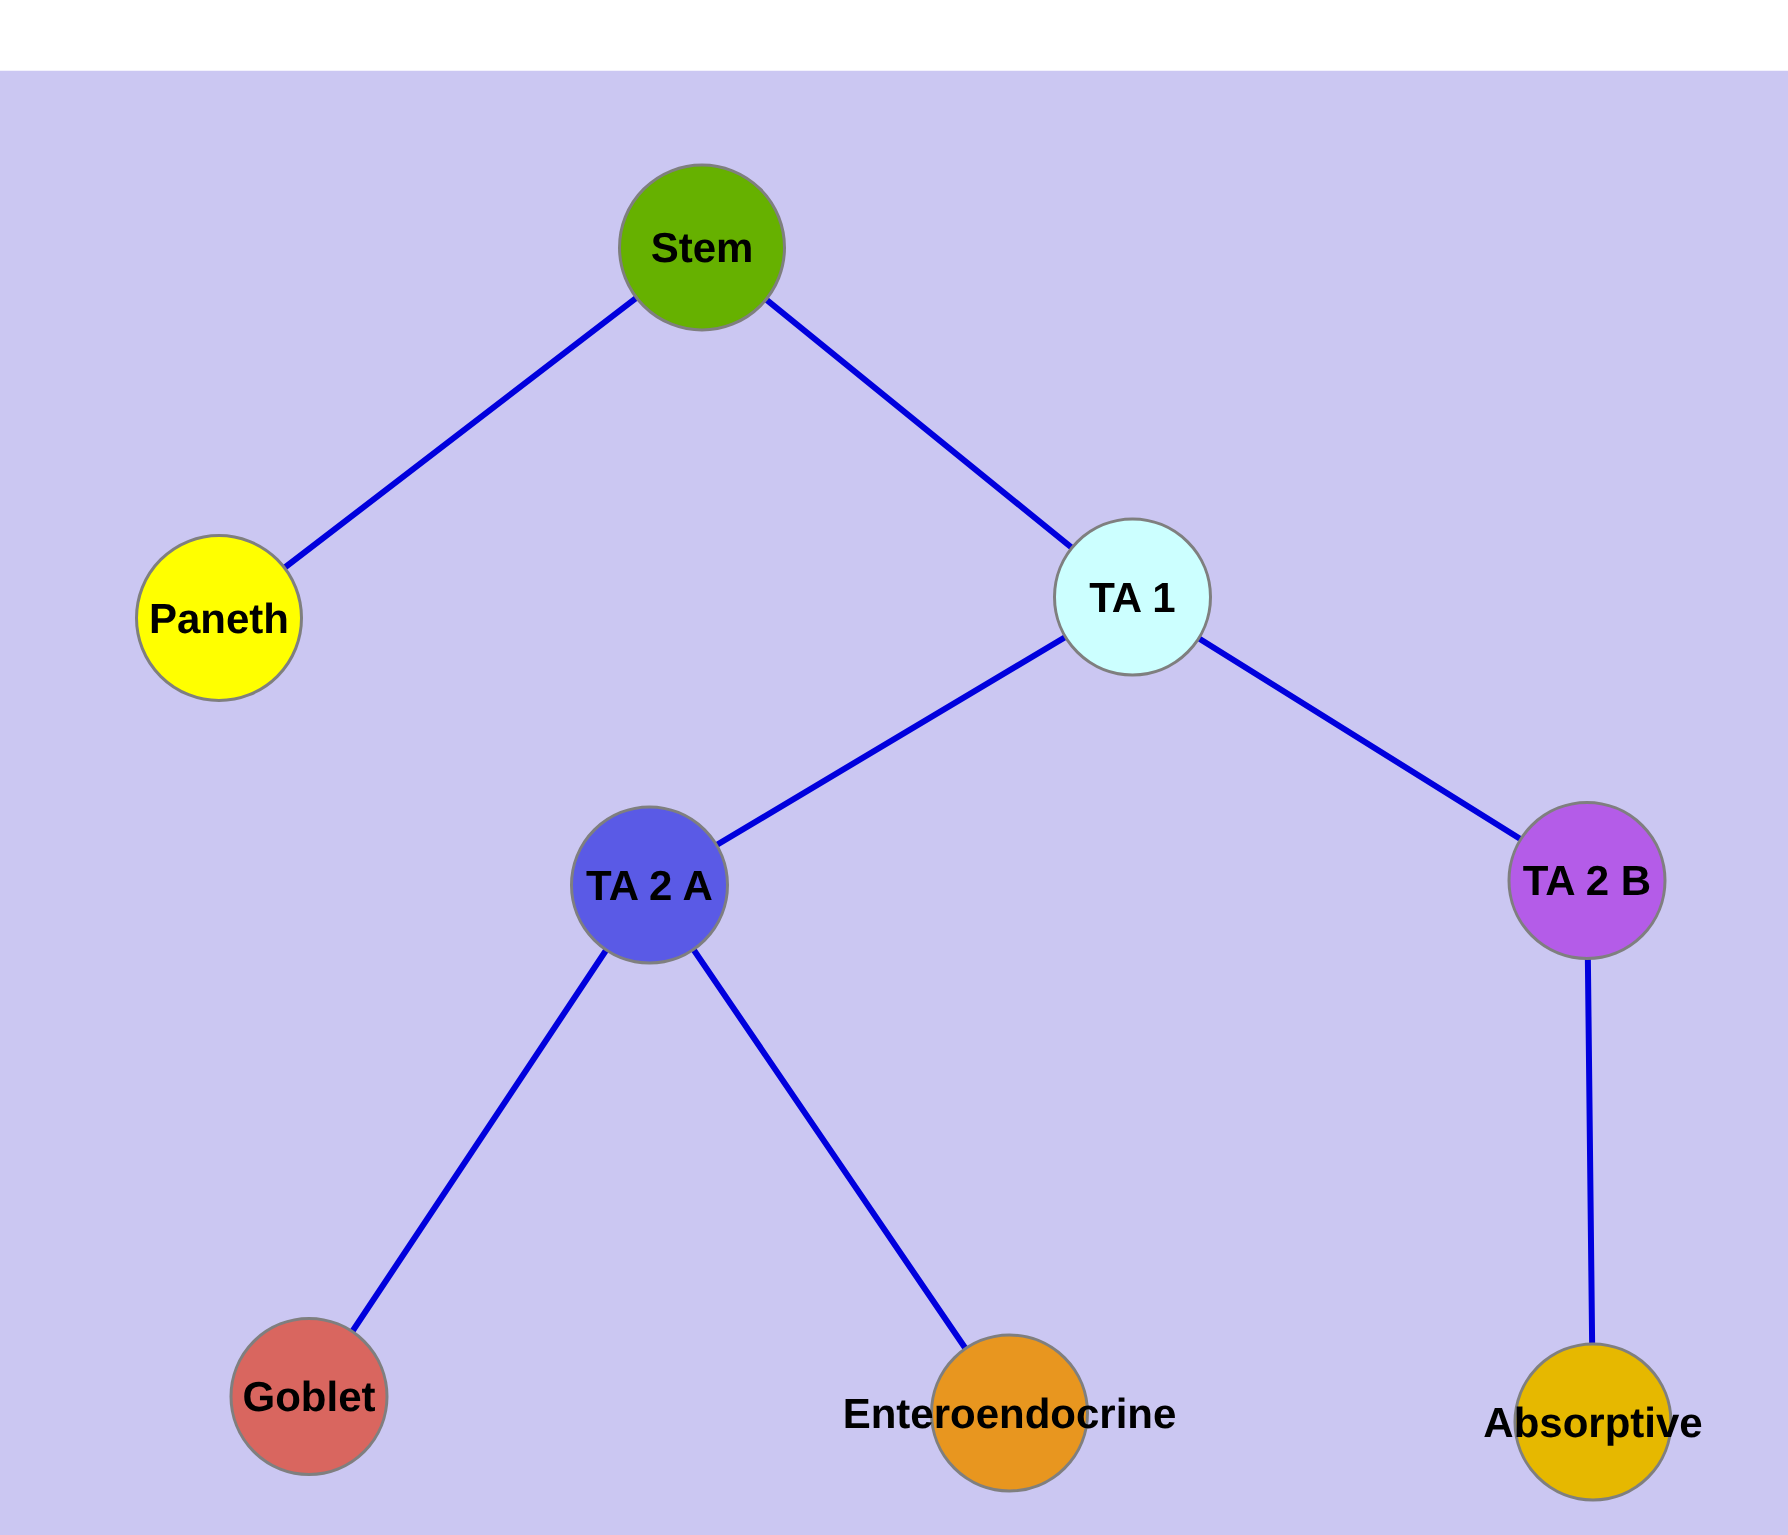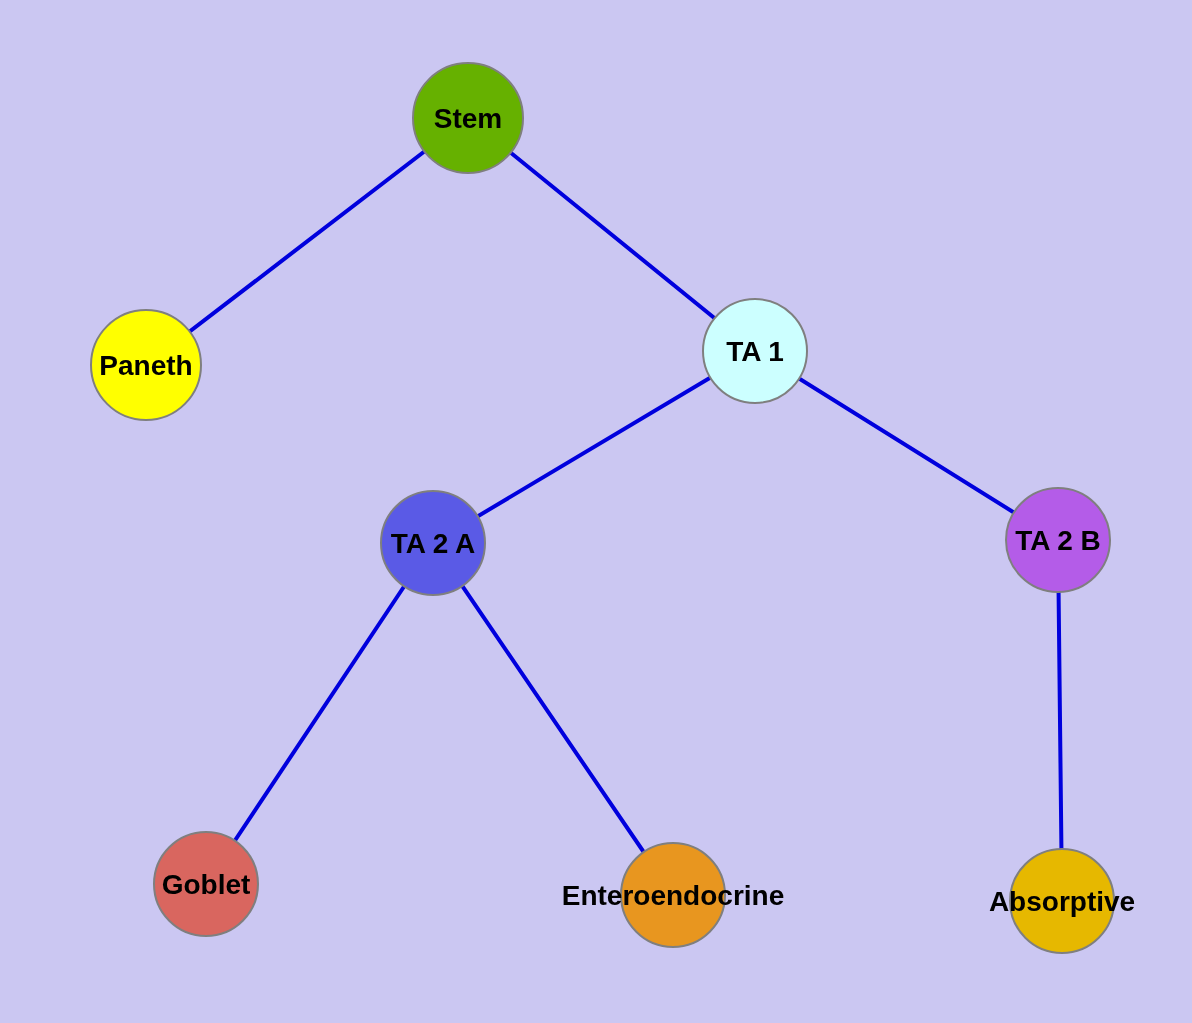--- a/index.html
+++ b/index.html
@@ -9,20 +9,21 @@
   body {
     width: 1192px;
     height: 1023px;
     overflow: hidden;
     font-family: "Liberation Sans", sans-serif;
   }
   .canvas-wrap {
     position: relative;
     width: 1192px;
     height: 870px;
+    margin-top: 47px;
   }
   svg.graph {
     display: block;
     width: 1192px;
     height: 1023px;
   }
   svg.graph text {
     font-family: "Liberation Sans", sans-serif;
     font-weight: bold;
     font-size: 28px;

